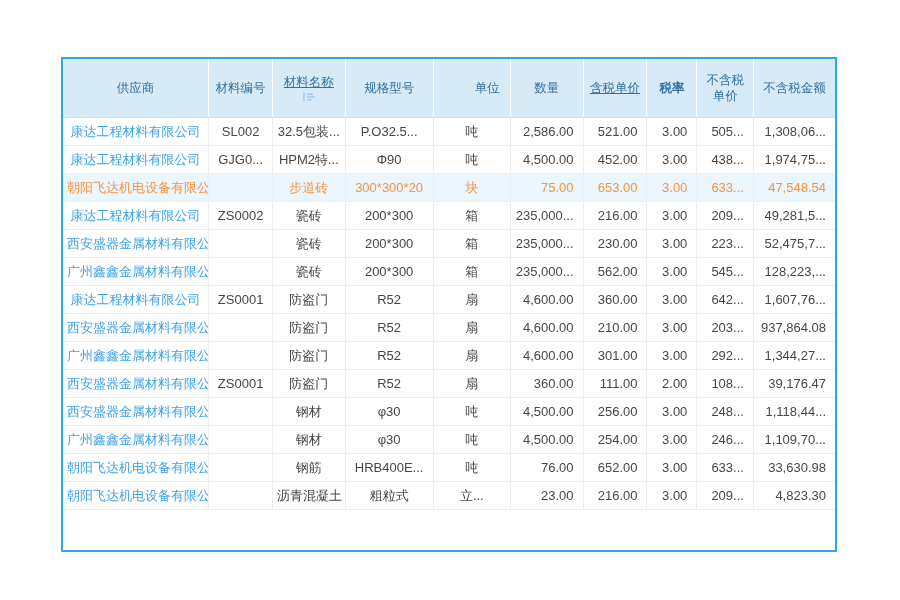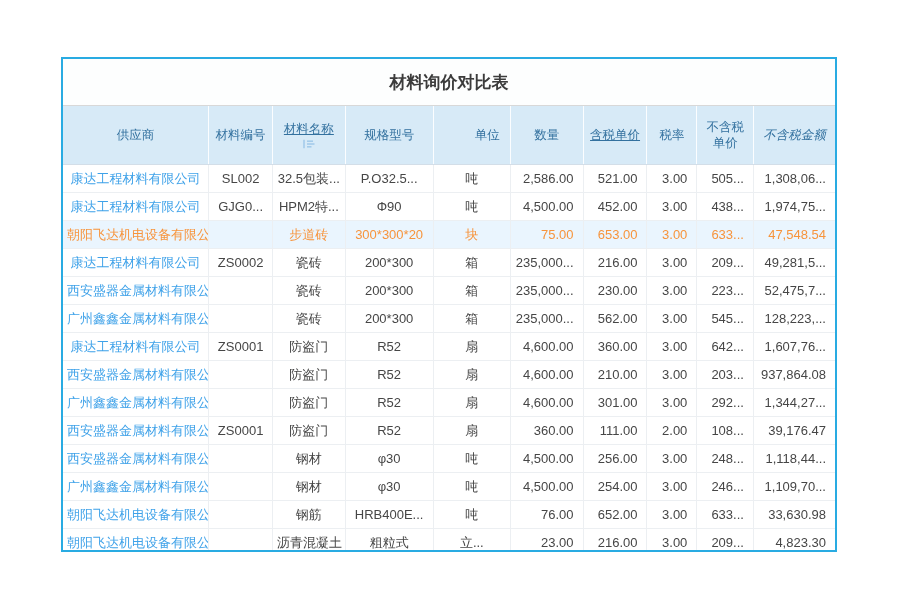--- a/index.html
+++ b/index.html
@@ -47,41 +47,40 @@
   td.al-center{text-align:center;}
   .supplier-link{color:var(--link);cursor:pointer;margin-top:32px;}
   tr.highlight td{background:var(--hl-bg);color:var(--hl-text);}
   tr.highlight .supplier-link{color:var(--hl-text);}
   .sort-icon{display:block;margin:2px auto 0;}
 </style>
 </head>
 <body>
 
 <div class="panel">
-  <div class="title">材料询价对比表</div>
   <table>
     <thead>
       <tr id="header-row">
           <th style="width: 20.7%; font-family: Liberation Serif, serif;"><span>供应商</span></th>
           <th style="width: 8.4%;"><span>材料编号</span></th>
           <th style="width: 9.7%; text-decoration: underline;"><span>材料名称</span><span><svg class="sort-icon" width="14" height="10" viewBox="0 0 14 10">
                 <g stroke="#A4CBEA" stroke-width="1.6" fill="none">
                   <line x1="2" y1="0.8" x2="2" y2="9.2"></line>
                   <line x1="5" y1="2.2" x2="11" y2="2.2"></line>
                   <line x1="5" y1="5" x2="12.5" y2="5"></line>
                   <line x1="5" y1="7.8" x2="9.5" y2="7.8"></line>
                 </g>
               </svg></span></th>
           <th style="width: 12%;"><span>规格型号</span></th>
           <th style="width: 6.4%; padding-left: 35px;"><span>单位</span></th>
           <th style="width: 9.7%;"><span>数量</span></th>
           <th style="width: 8.4%; text-decoration: underline;"><span>含税单价</span></th>
-          <th style="width: 6.3%;"><span>税率</span></th>
+          <th style="width: 6.3%; font-weight: bold;"><span>税率</span></th>
           <th style="width: 7.3%;"><span>不含税单价</span></th>
-          <th style="width: 11.1%; font-style: italic;"><span>不含税金额</span></th>
+          <th style="width: 11.1%;"><span>不含税金额</span></th>
         </tr>
     </thead>
     <tbody id="body-rows">
         <tr>
           <td class="al-center"><span class="supplier-link">康达工程材料有限公司</span></td>
           <td class="al-center">SL002</td>
           <td class="al-center">32.5包装...</td>
           <td class="al-center">P.O32.5...</td>
           <td class="al-center">吨</td>
           <td class="al-right">2,586.00</td>

